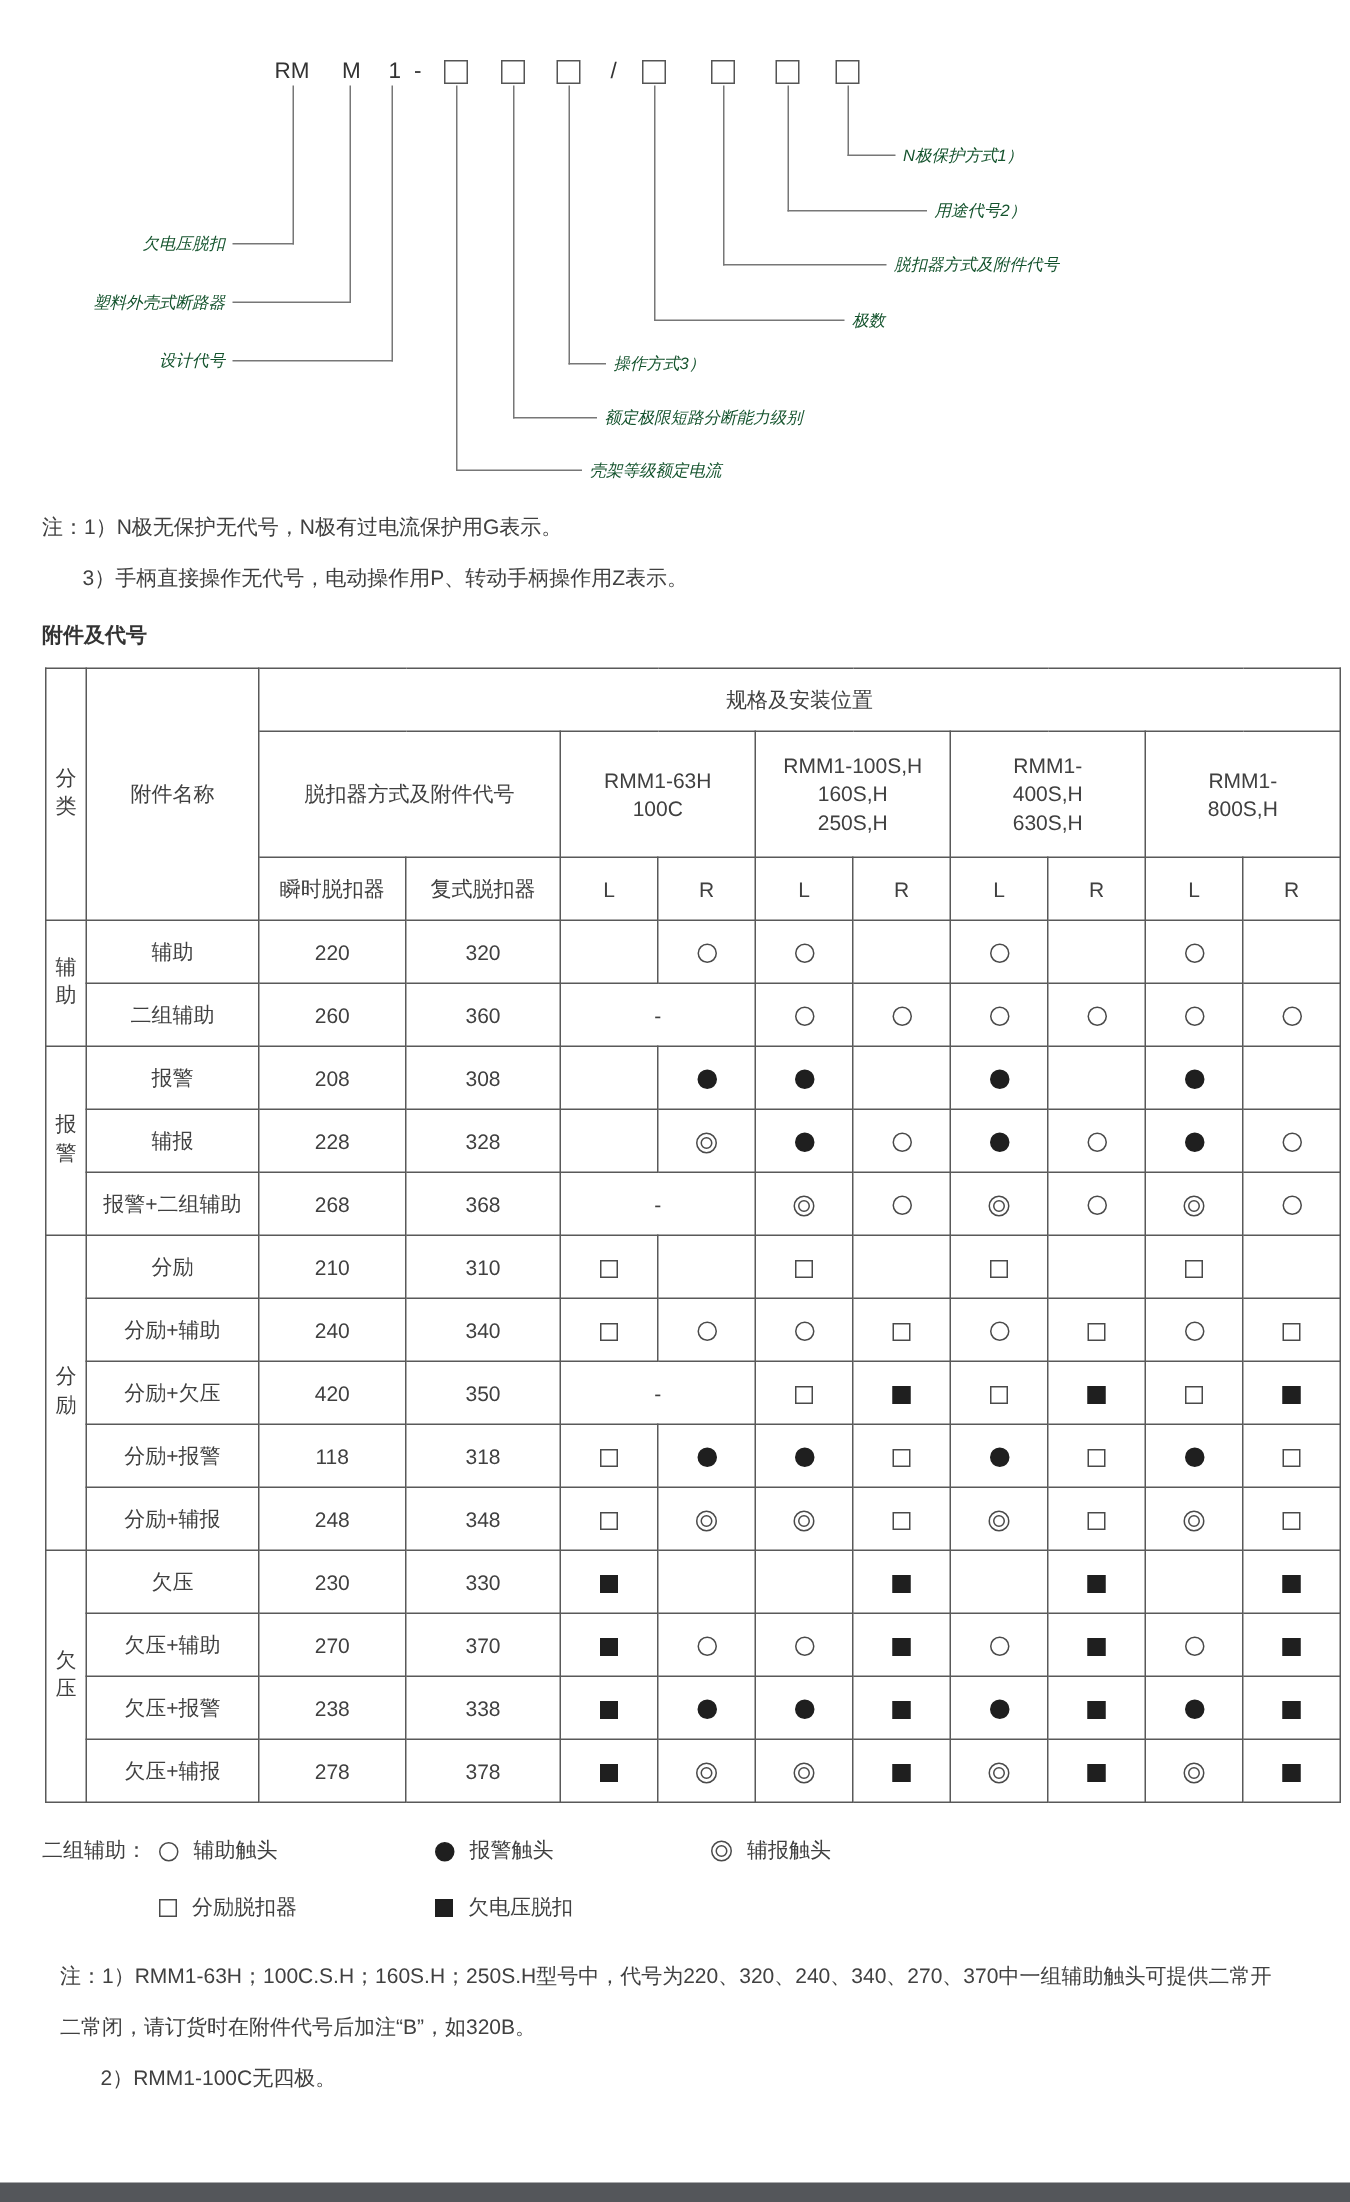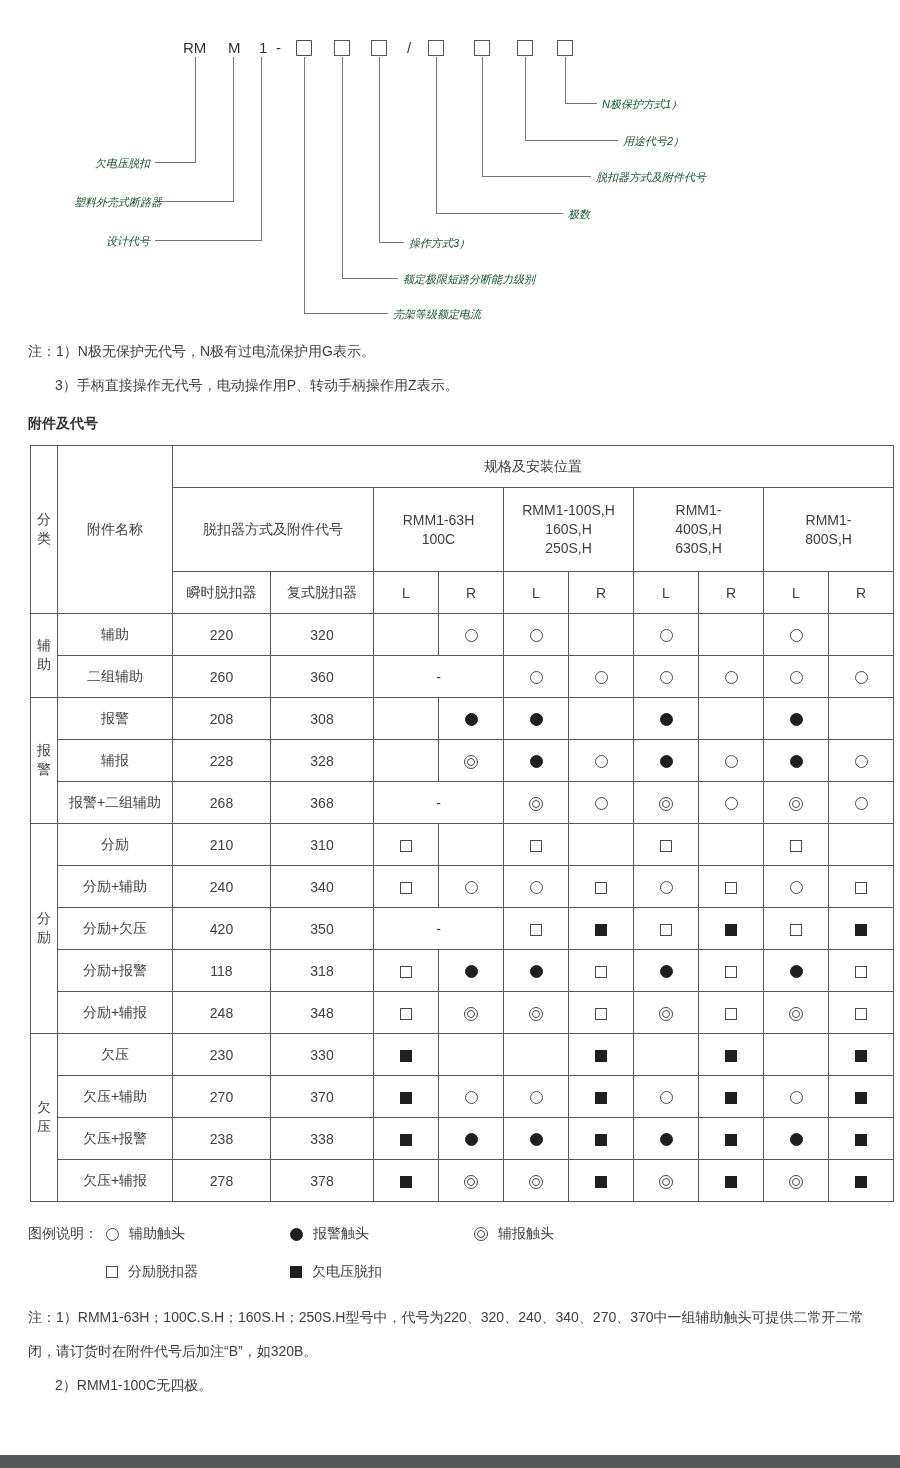--- a/index.html
+++ b/index.html
@@ -51,21 +51,21 @@
   .sym-fs { width:12px; height:12px; border:1px solid #1f1f1f; background:#1f1f1f; }
 
   
   .legend { padding:22px 28px 0 28px; }
   .legend-row { display:flex; align-items:center; height:20px; margin-bottom:18px; }
   .legend-title { display:inline-block; width:78px; white-space:nowrap; }
   .legend-item { display:inline-flex; align-items:center; width:184px; }
   .legend-item .sym { margin-right:10px; }
 
   
-  .notes-bottom { padding:0 28px; line-height:34px; }
+  .notes-bottom { padding:0 40px; line-height:34px; }
   .notes-bottom .bnote2 { margin-left:27px; }
 
   
   .footer-bar { position:absolute; left:0; bottom:0; width:900px; height:13px; background:#54565a; }
 </style>
 </head>
 <body>
 
 <div class="page">
 
@@ -79,21 +79,21 @@
     <span class="model-box" style="left:371px"></span>
     <span class="code-part" style="left:407px">/</span>
     <span class="model-box" style="left:428px"></span>
     <span class="model-box" style="left:474px"></span>
     <span class="model-box" style="left:517px"></span>
     <span class="model-box" style="left:557px"></span>
 
   <div class="connector" style="left: 155px; top: 57px; width: 41px; height: 106px; border-right: 1px solid rgb(119, 119, 119); border-bottom: 1px solid rgb(119, 119, 119);"></div>
       <div class="callout-label" style="left: 0px; top: 153px; width: 150px; text-align: right;">欠电压脱扣</div>
       <div class="connector" style="left: 155px; top: 57px; width: 79px; height: 145px; border-right: 1px solid rgb(119, 119, 119); border-bottom: 1px solid rgb(119, 119, 119);"></div>
-      <div class="callout-label" style="left: 12px; top: 192px; width: 150px; text-align: right;">塑料外壳式断路器</div>
+      <div class="callout-label" style="left: 0px; top: 192px; width: 150px; text-align: right;">塑料外壳式断路器</div>
       <div class="connector" style="left: 155px; top: 57px; width: 107px; height: 184px; border-right: 1px solid rgb(119, 119, 119); border-bottom: 1px solid rgb(119, 119, 119);"></div>
       <div class="callout-label" style="left: 0px; top: 231px; width: 150px; text-align: right;">设计代号</div>
       <div class="connector" style="left: 304px; top: 57px; width: 84px; height: 257px; border-left: 1px solid rgb(119, 119, 119); border-bottom: 1px solid rgb(119, 119, 119);"></div>
       <div class="callout-label" style="left: 393px; top: 304px;">壳架等级额定电流</div>
       <div class="connector" style="left: 342px; top: 57px; width: 56px; height: 222px; border-left: 1px solid rgb(119, 119, 119); border-bottom: 1px solid rgb(119, 119, 119);"></div>
       <div class="callout-label" style="left: 403px; top: 269px;">额定极限短路分断能力级别</div>
       <div class="connector" style="left: 379px; top: 57px; width: 25px; height: 186px; border-left: 1px solid rgb(119, 119, 119); border-bottom: 1px solid rgb(119, 119, 119);"></div>
       <div class="callout-label" style="left: 409px; top: 233px;">操作方式3）</div>
       <div class="connector" style="left: 436px; top: 57px; width: 127px; height: 157px; border-left: 1px solid rgb(119, 119, 119); border-bottom: 1px solid rgb(119, 119, 119);"></div>
       <div class="callout-label" style="left: 568px; top: 204px; text-align: center;">极数</div>
@@ -351,21 +351,21 @@
             <td class="sym-cell"><span class="sym sym-fs"></span></td>
             <td class="sym-cell"><span class="sym sym-d"><span class="sym-inner"></span></span></td>
             <td class="sym-cell"><span class="sym sym-fs"></span></td>
           </tr>
         </tbody>
     </table>
   </div>
 
   <div class="legend">
     <div class="legend-row">
-      <span class="legend-title">图例说明：</span>
+      <span class="legend-title">二组辅助：</span>
       <span class="legend-items"><span class="legend-item">
             <span class="sym sym-o"></span>
             <span class="legend-label">辅助触头</span>
           </span><span class="legend-item">
             <span class="sym sym-f"></span>
             <span class="legend-label">报警触头</span>
           </span><span class="legend-item">
             <span class="sym sym-d">
               <span class="sym-inner"></span>
             </span>

